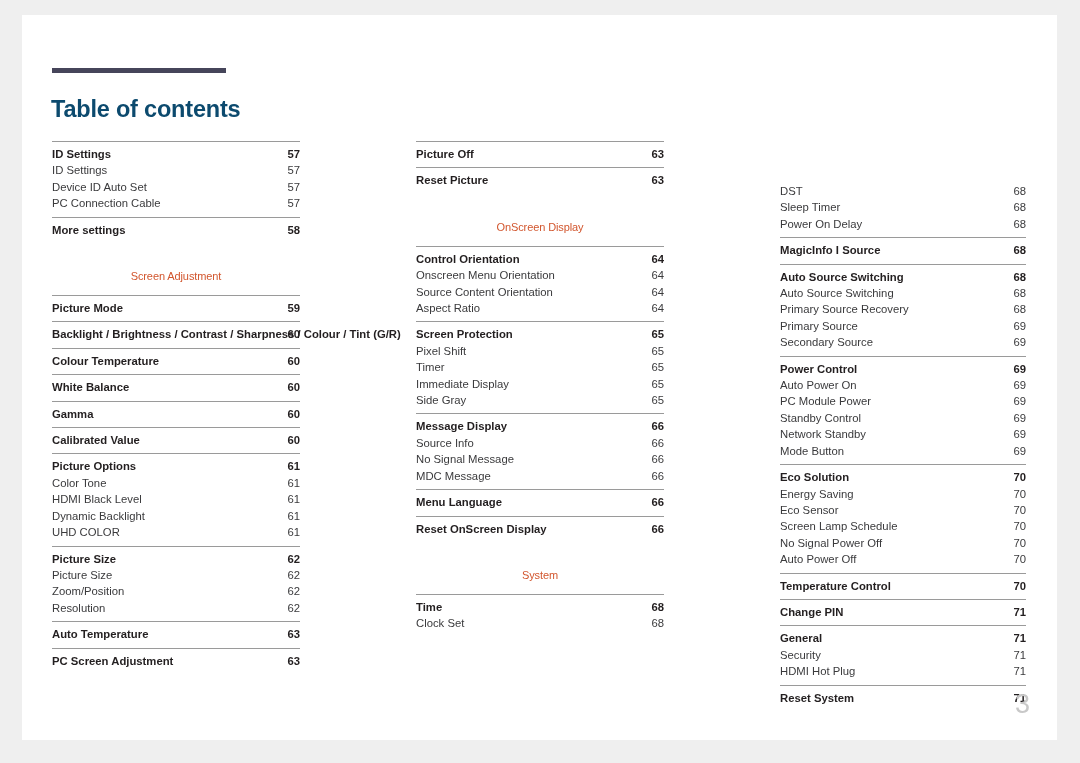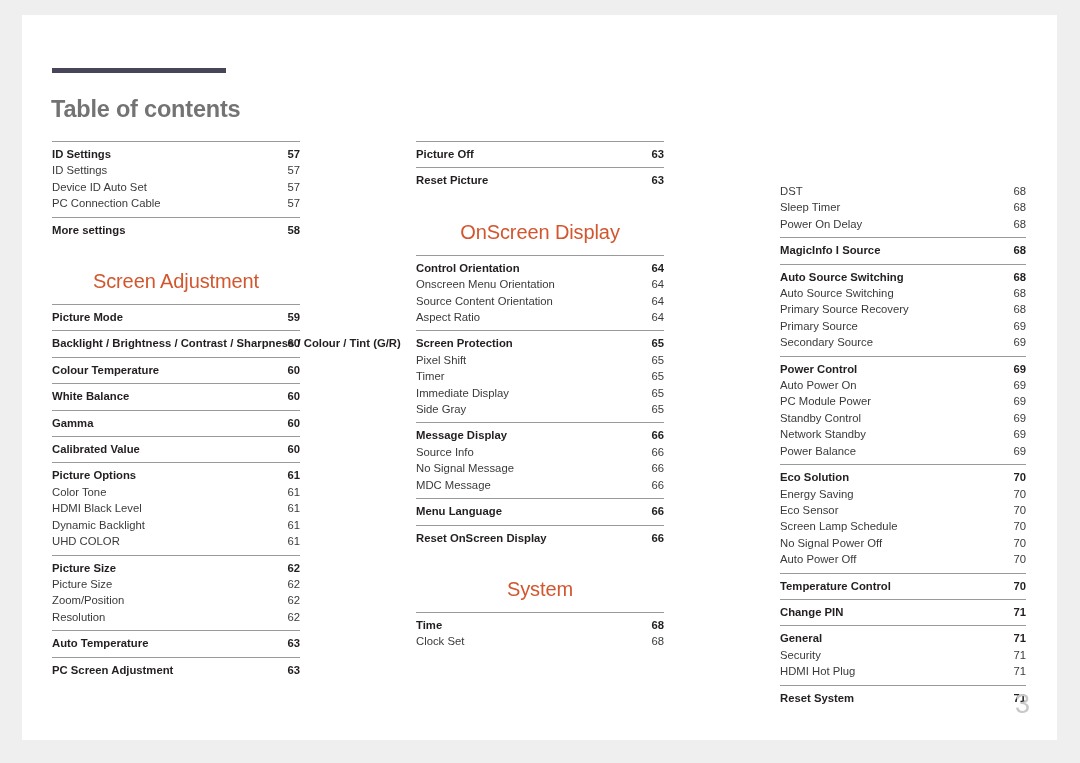--- a/index.html
+++ b/index.html
@@ -30,21 +30,21 @@
     width: 174px;
     height: 5px;
     background: #46455a;
   }
   .page-title {
     position: absolute;
     left: 29px;
     top: 65px;
     font-size: 23.5px;
     font-weight: bold;
-    color: #737373;
+    color: #0c4a6e;
     letter-spacing: -0.2px;
     white-space: nowrap;
   }
 
   
   .columns {
     position: absolute;
     left: 0;
     top: 126px;
     width: 1035px;
@@ -53,21 +53,21 @@
     position: absolute;
     top: 0;
     text-align: center;
   }
   .col-1 { left: 30px;  width: 248px; }
   .col-2 { left: 394px; width: 248px; }
   .col-3 { left: 758px; width: 246px; }
 
   
   .section-heading {
-    font-size: 20px;
+    font-size: 11px;
     color: #d2562e;
     font-weight: normal;
     letter-spacing: -0.1px;
     line-height: 1;
     padding-top: 28px;
     padding-bottom: 13px;
   }
 
   
   .group {
@@ -411,21 +411,21 @@
           </div>
           <div class="row">
             <span class="label">Standby Control</span>
             <span class="pg">69</span>
           </div>
           <div class="row">
             <span class="label">Network Standby</span>
             <span class="pg">69</span>
           </div>
           <div class="row">
-            <span class="label">Power Balance</span>
+            <span class="label">Mode Button</span>
             <span class="pg">69</span>
           </div>
         </div>
         <div class="group">
           <div class="row major">
             <span class="label">Eco Solution</span>
             <span class="pg">70</span>
           </div>
           <div class="row">
             <span class="label">Energy Saving</span>

